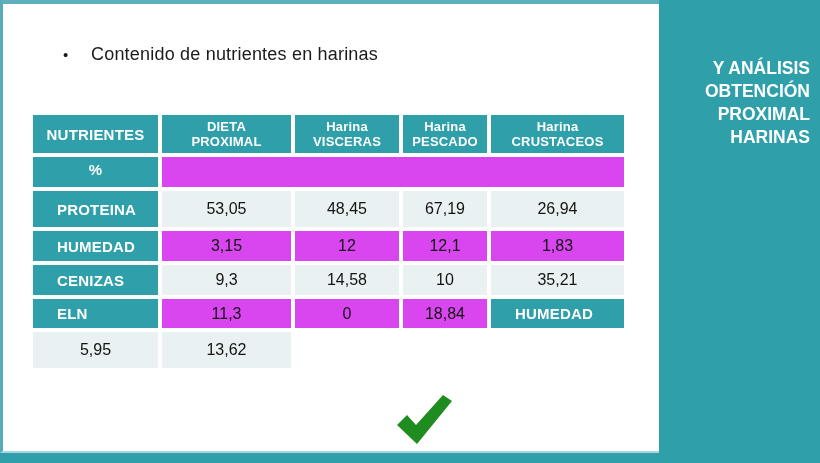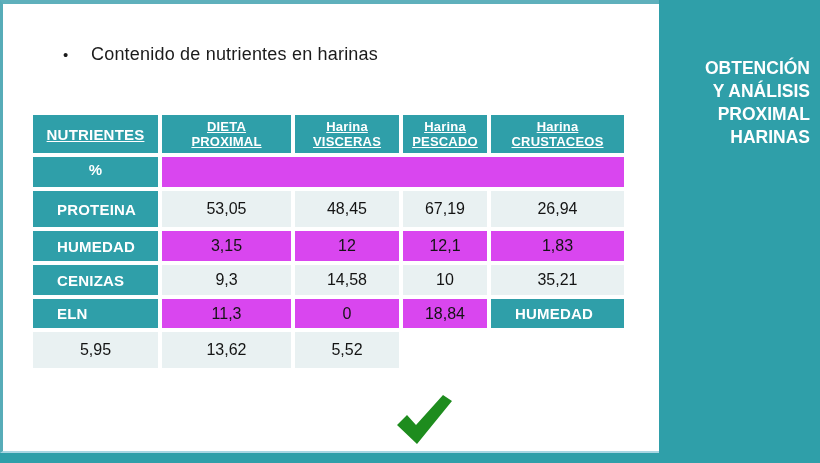--- a/index.html
+++ b/index.html
@@ -32,21 +32,20 @@
     display:grid;
     grid-template-columns:125px 129px 104px 84px 133px;
     grid-template-rows:38px 30px 36px 30px 30px 29px 36px;
     gap:4px;
   }
   .th {
     background:#2f9fa9; color:#ffffff; font-weight:bold; font-size:13px;
     line-height:15px; display:flex; flex-direction:column;
     align-items:center; justify-content:center; text-align:center;
     letter-spacing:0.2px;
-    text-decoration:underline;
   }
   .th.big { font-size:15px; }
   .rowlabel {
     background:#2f9fa9; color:#ffffff; font-weight:bold; font-size:15px;
     display:flex; align-items:center; padding-left:24px; box-sizing:border-box;
     letter-spacing:0.2px;
   }
   .rowlabel.pct { justify-content:center; padding-left:0; align-items:flex-start; padding-top:4px; }
   .cell {
     display:flex; align-items:center; justify-content:center;
@@ -109,27 +108,26 @@
     <div class="cell light">35,21</div>
 
     <div class="rowlabel">ELN</div>
     <div class="cell med">11,3</div>
     <div class="cell med">0</div>
     <div class="cell med">18,84</div>
 
     <div class="rowlabel">HUMEDAD</div>
     <div class="cell light">5,95</div>
     <div class="cell light">13,62</div>
-    <div class="cell light">5,52</div>
   </div>
 
   <svg class="check" viewBox="0 0 60 52" xmlns="http://www.w3.org/2000/svg">
     <polygon points="3,31 13,21 22,31 49,1 58,7 23,50" fill="#1e8c1e"></polygon>
   </svg>
 
 </div>
 
 <div class="sidebar">
+  <div>Y ANÁLISIS</div>
   <div>OBTENCIÓN</div>
-  <div>Y ANÁLISIS</div>
   <div>PROXIMAL</div>
   <div>HARINAS</div>
 </div>
 
 </body></html>

